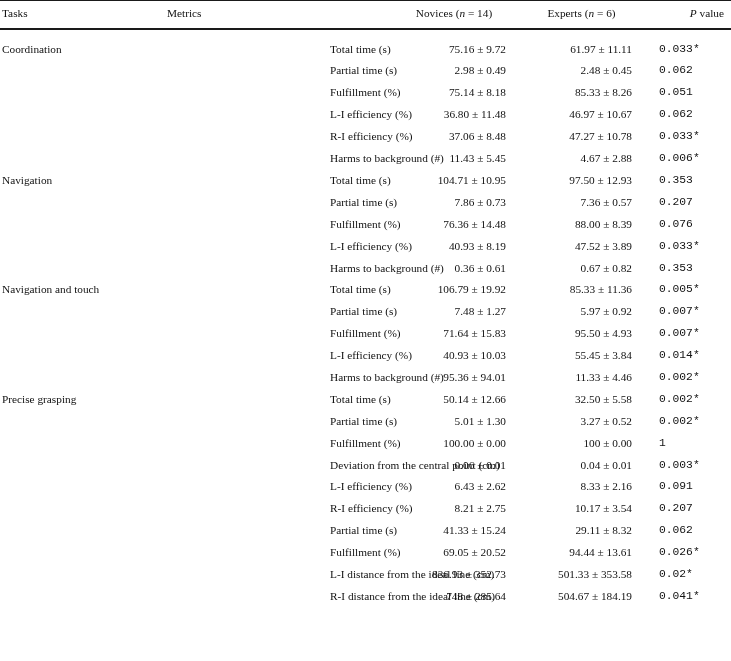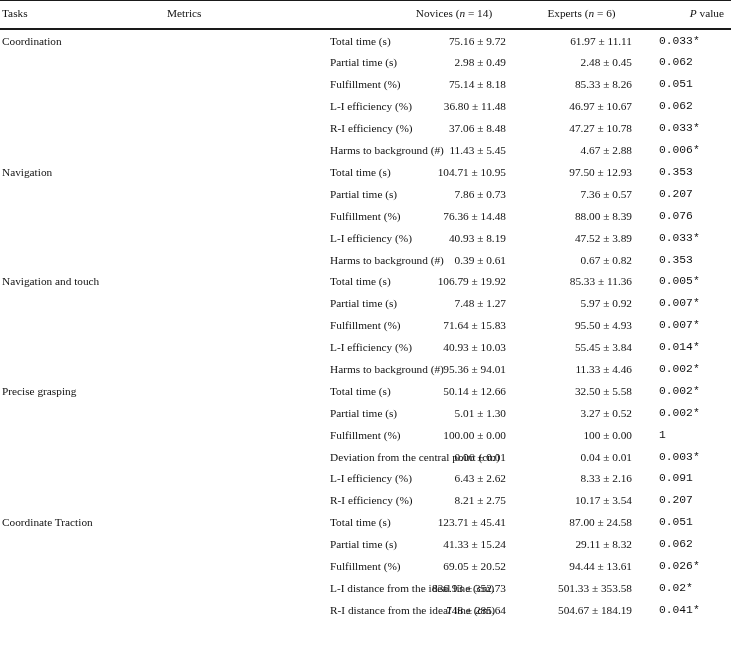--- a/index.html
+++ b/index.html
@@ -60,21 +60,21 @@
     font-size: 0;
     line-height: 0;
   }
 
   tbody td {
     padding: 0;
     height: 21.9px;
     vertical-align: middle;
     white-space: nowrap;
   }
-  tbody tr.first-body td { }
+  tbody tr.first-body td { padding-top: 8px; }
 
   td.task {
     text-align: left;
     padding-left: 2px;
   }
   td.metric {
     text-align: left;
     padding-left: 165px;
   }
   td.num {
@@ -183,21 +183,21 @@
         <tr>
           <td class="task"></td>
           <td class="metric" colspan="1">L-I efficiency (%)</td>
           <td class="num novice">40.93 ± 8.19</td>
           <td class="num expert">47.52 ± 3.89</td>
           <td class="pval">0.033*</td>
         </tr>
         <tr>
           <td class="task"></td>
           <td class="metric" colspan="1">Harms to background (#)</td>
-          <td class="num novice">0.39 ± 0.61</td>
+          <td class="num novice">0.36 ± 0.61</td>
           <td class="num expert">0.67 ± 0.82</td>
           <td class="pval">0.353</td>
         </tr>
         <tr>
           <td class="task">Navigation and touch</td>
           <td class="metric" colspan="1">Total time (s)</td>
           <td class="num novice">106.79 ± 19.92</td>
           <td class="num expert">85.33 ± 11.36</td>
           <td class="pval">0.005*</td>
         </tr>
@@ -265,27 +265,20 @@
           <td class="pval">0.091</td>
         </tr>
         <tr>
           <td class="task"></td>
           <td class="metric" colspan="1">R-I efficiency (%)</td>
           <td class="num novice">8.21 ± 2.75</td>
           <td class="num expert">10.17 ± 3.54</td>
           <td class="pval">0.207</td>
         </tr>
         <tr>
-          <td class="task">Coordinate Traction</td>
-          <td class="metric" colspan="1">Total time (s)</td>
-          <td class="num novice">123.71 ± 45.41</td>
-          <td class="num expert">87.00 ± 24.58</td>
-          <td class="pval">0.051</td>
-        </tr>
-        <tr>
           <td class="task"></td>
           <td class="metric" colspan="1">Partial time (s)</td>
           <td class="num novice">41.33 ± 15.24</td>
           <td class="num expert">29.11 ± 8.32</td>
           <td class="pval">0.062</td>
         </tr>
         <tr>
           <td class="task"></td>
           <td class="metric" colspan="1">Fulfillment (%)</td>
           <td class="num novice">69.05 ± 20.52</td>

